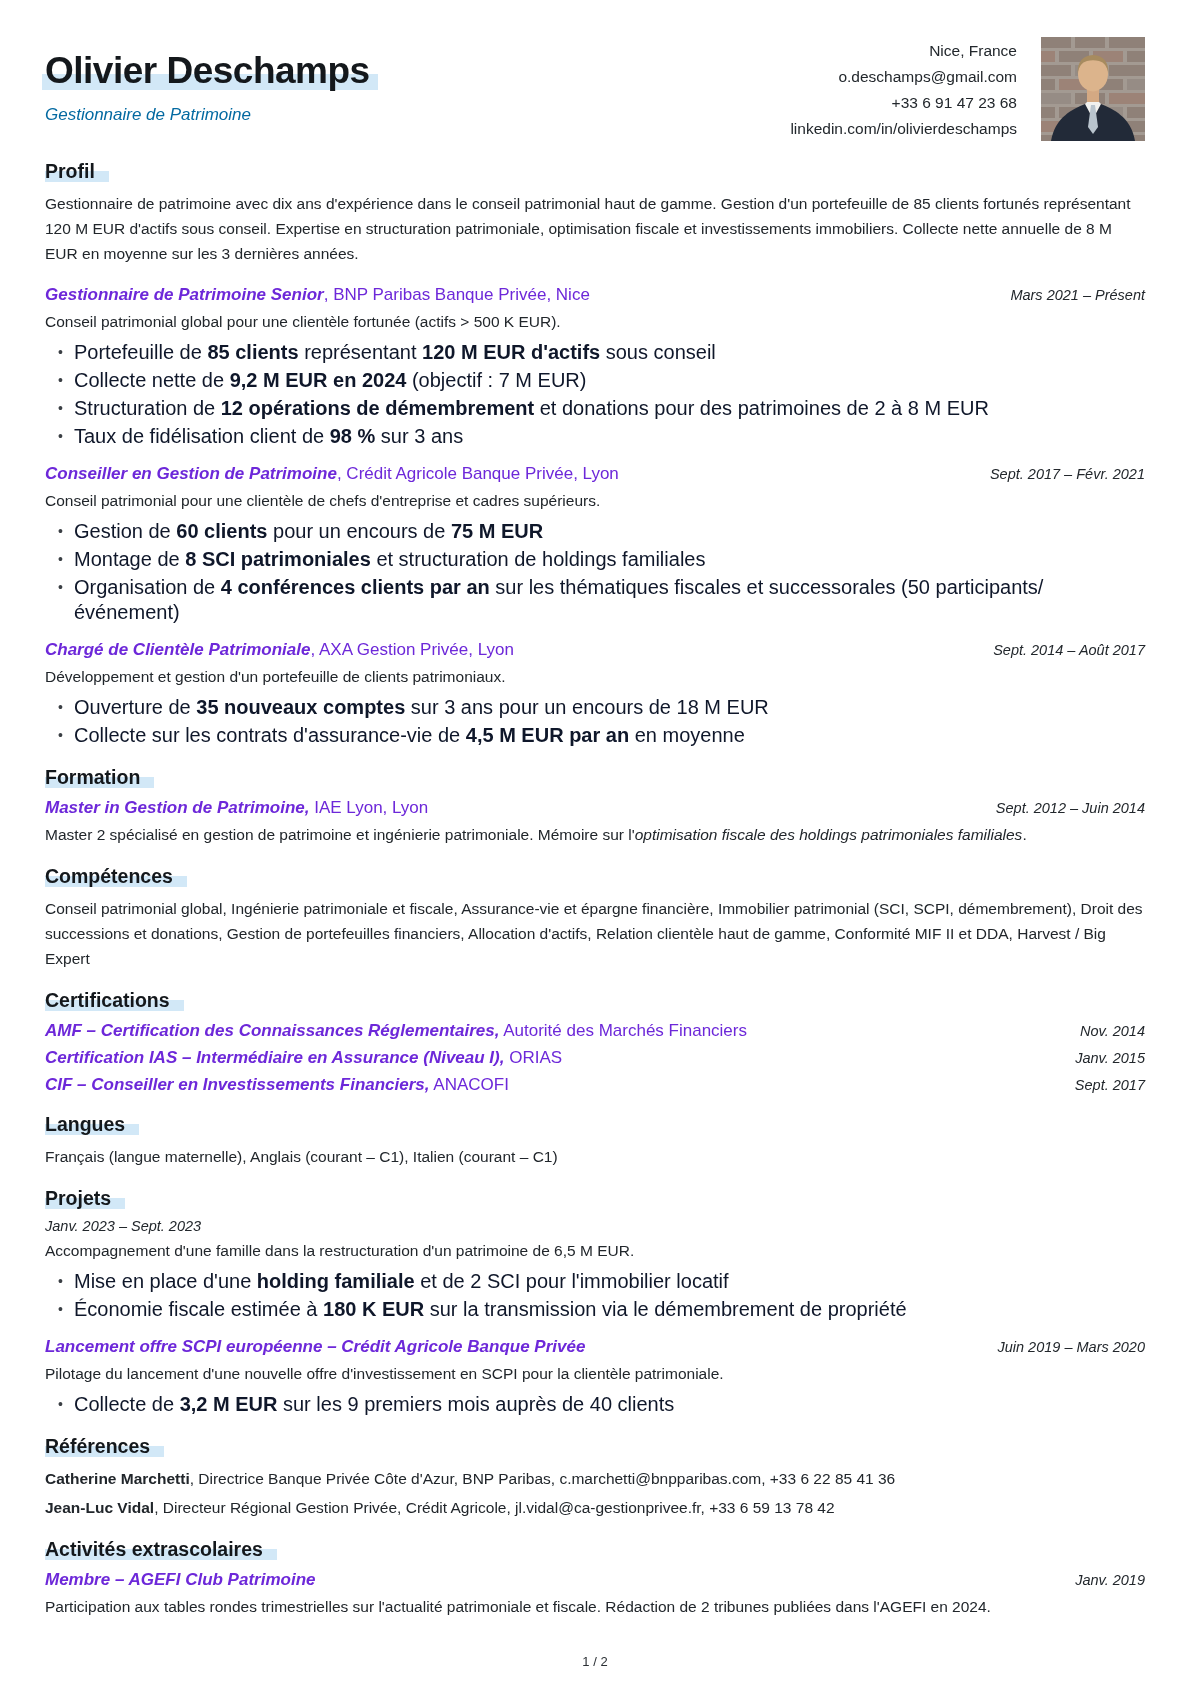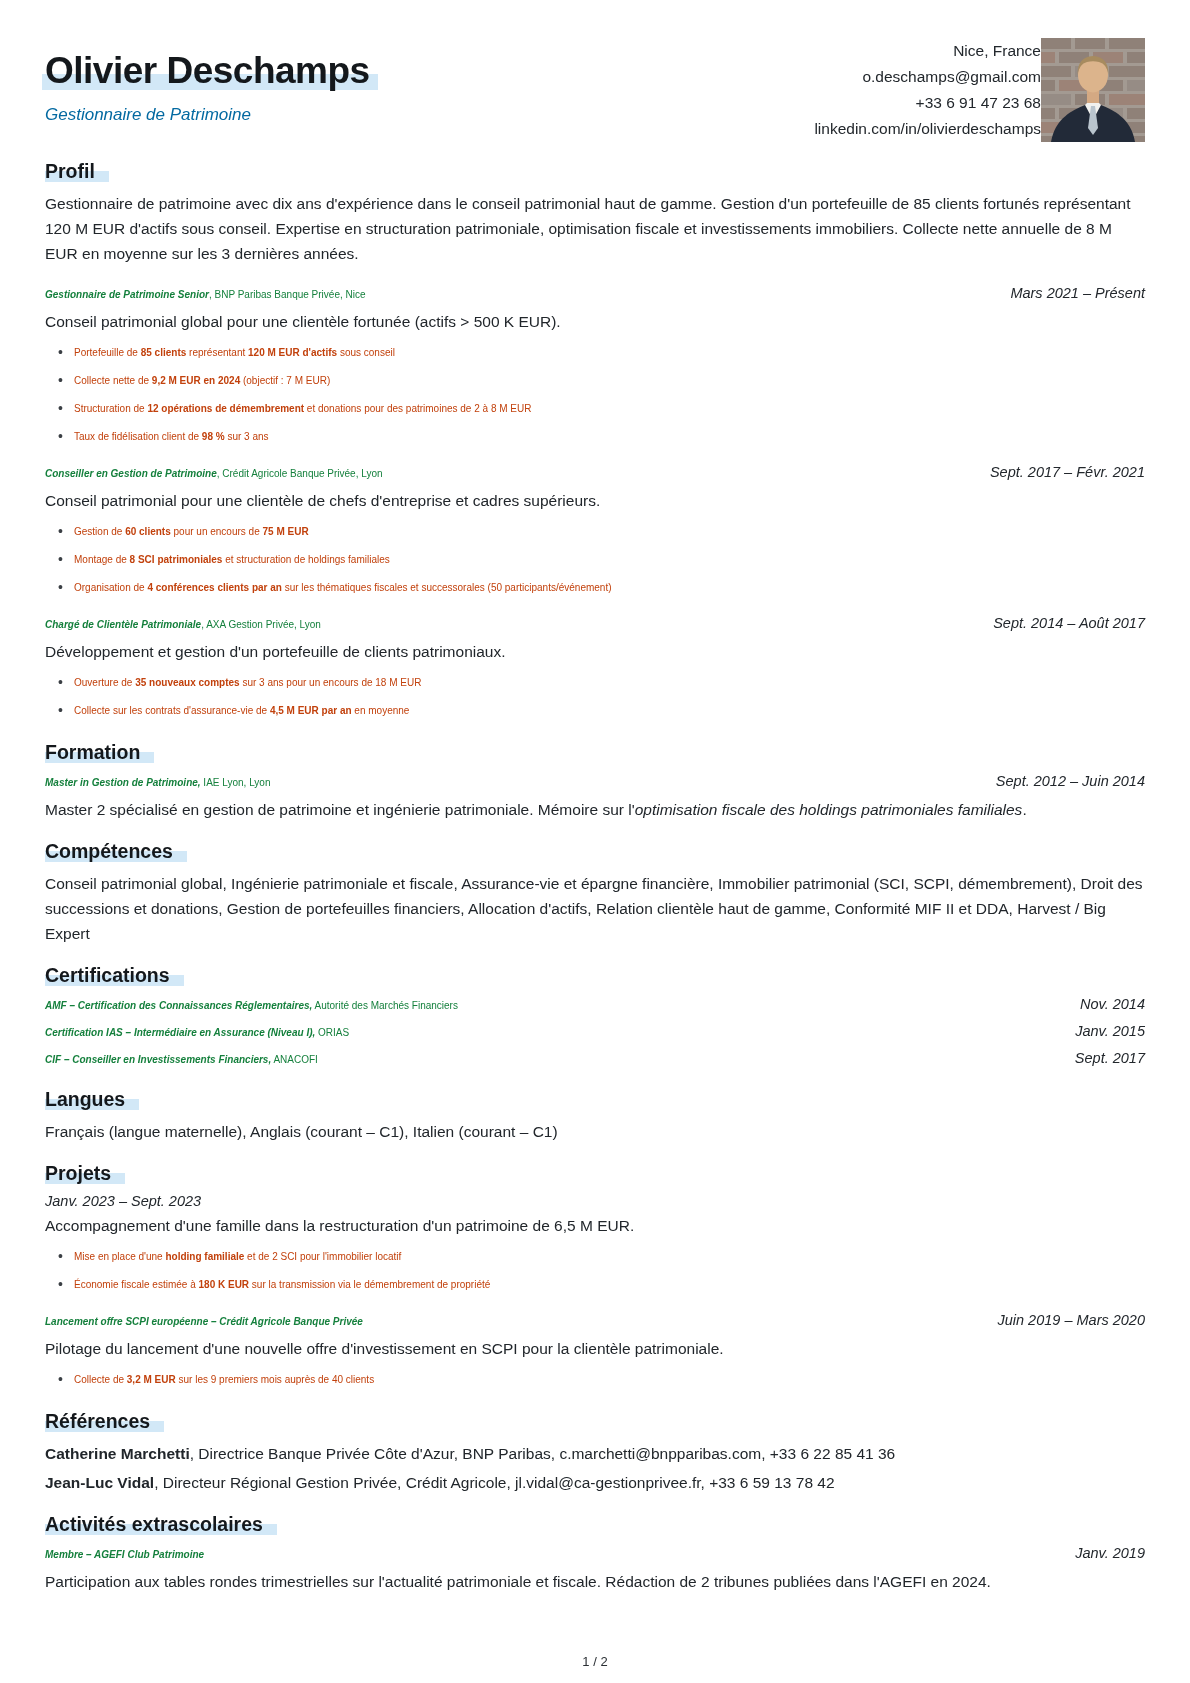--- a/index.html
+++ b/index.html
@@ -12,37 +12,37 @@
   }
   
   .head { display:flex; justify-content:space-between; align-items:flex-start; margin-bottom:18px; }
   .head-left { padding-top:14px; max-width:600px; }
   .name {
     display:inline; font-size:37px; line-height:1.12; font-weight:bold; color:#14181c; letter-spacing:-0.5px;
     background:linear-gradient(to bottom, rgba(0,0,0,0) 58%, var(--hl) 58%, var(--hl) 97%, rgba(0,0,0,0) 97%);
     padding:0 8px 0 3px; margin-left:-3px;
   }
   .subtitle { font-style:italic; font-size:17px; margin-top:14px; color:#0369a1; }
-  .head-right { display:flex; align-items:flex-end; }
+  .head-right { display:flex; align-items:center; gap:24px; }
   .contact { text-align:right; font-size:15.5px; line-height:26px; padding-top:2px; color:#22272c; }
   .photo { width:104px; height:104px; flex:0 0 auto; }
   .photo svg { display:block; }
   
   .section { margin-top:18px; }
   h2 { font-size:19.5px; font-weight:bold; color:#14181c; line-height:23px; margin-bottom:8px; }
   h2 .hl { background:linear-gradient(to bottom, rgba(0,0,0,0) 52%, var(--hl) 52%); padding-right:14px; }
   .body { font-size:15.5px; line-height:25px; color:#21262b; }
   .item { margin-top:2px; }
   .item + .item { margin-top:14px; }
   .row { display:flex; justify-content:space-between; align-items:baseline; gap:24px; }
-  .item-title { font-size:10px; line-height:21px; color:#15803d; }
+  .item-title { font-size:17px; line-height:21px; color:#6d28d9; }
   .date { font-size:14.5px; font-style:italic; white-space:nowrap; color:#22272c; }
   .desc { margin-top:4px; }
   ul.bullets { list-style:none; margin:6px 0 0 13px; padding:0; }
-  ul.bullets li { position:relative; padding-left:16px; font-size:10px; line-height:25px; margin-bottom:3px; color:#c2410c; }
+  ul.bullets li { position:relative; padding-left:16px; font-size:20px; line-height:25px; margin-bottom:3px; color:#0f172a; }
   ul.bullets li::before { content:"\2022"; position:absolute; left:0; top:0; font-size:14px; color:#3a3f44; }
   .ref-line { margin-bottom:4px; }
   .cert .item + .item { margin-top:6px; }
   .footer { position:absolute; bottom:14px; left:0; width:100%; text-align:center; font-size:13px; color:#2b3035; }
   :root { --hl:#d2e8f7; }
 </style>
 </head>
 <body>
 
 <div class="page">

